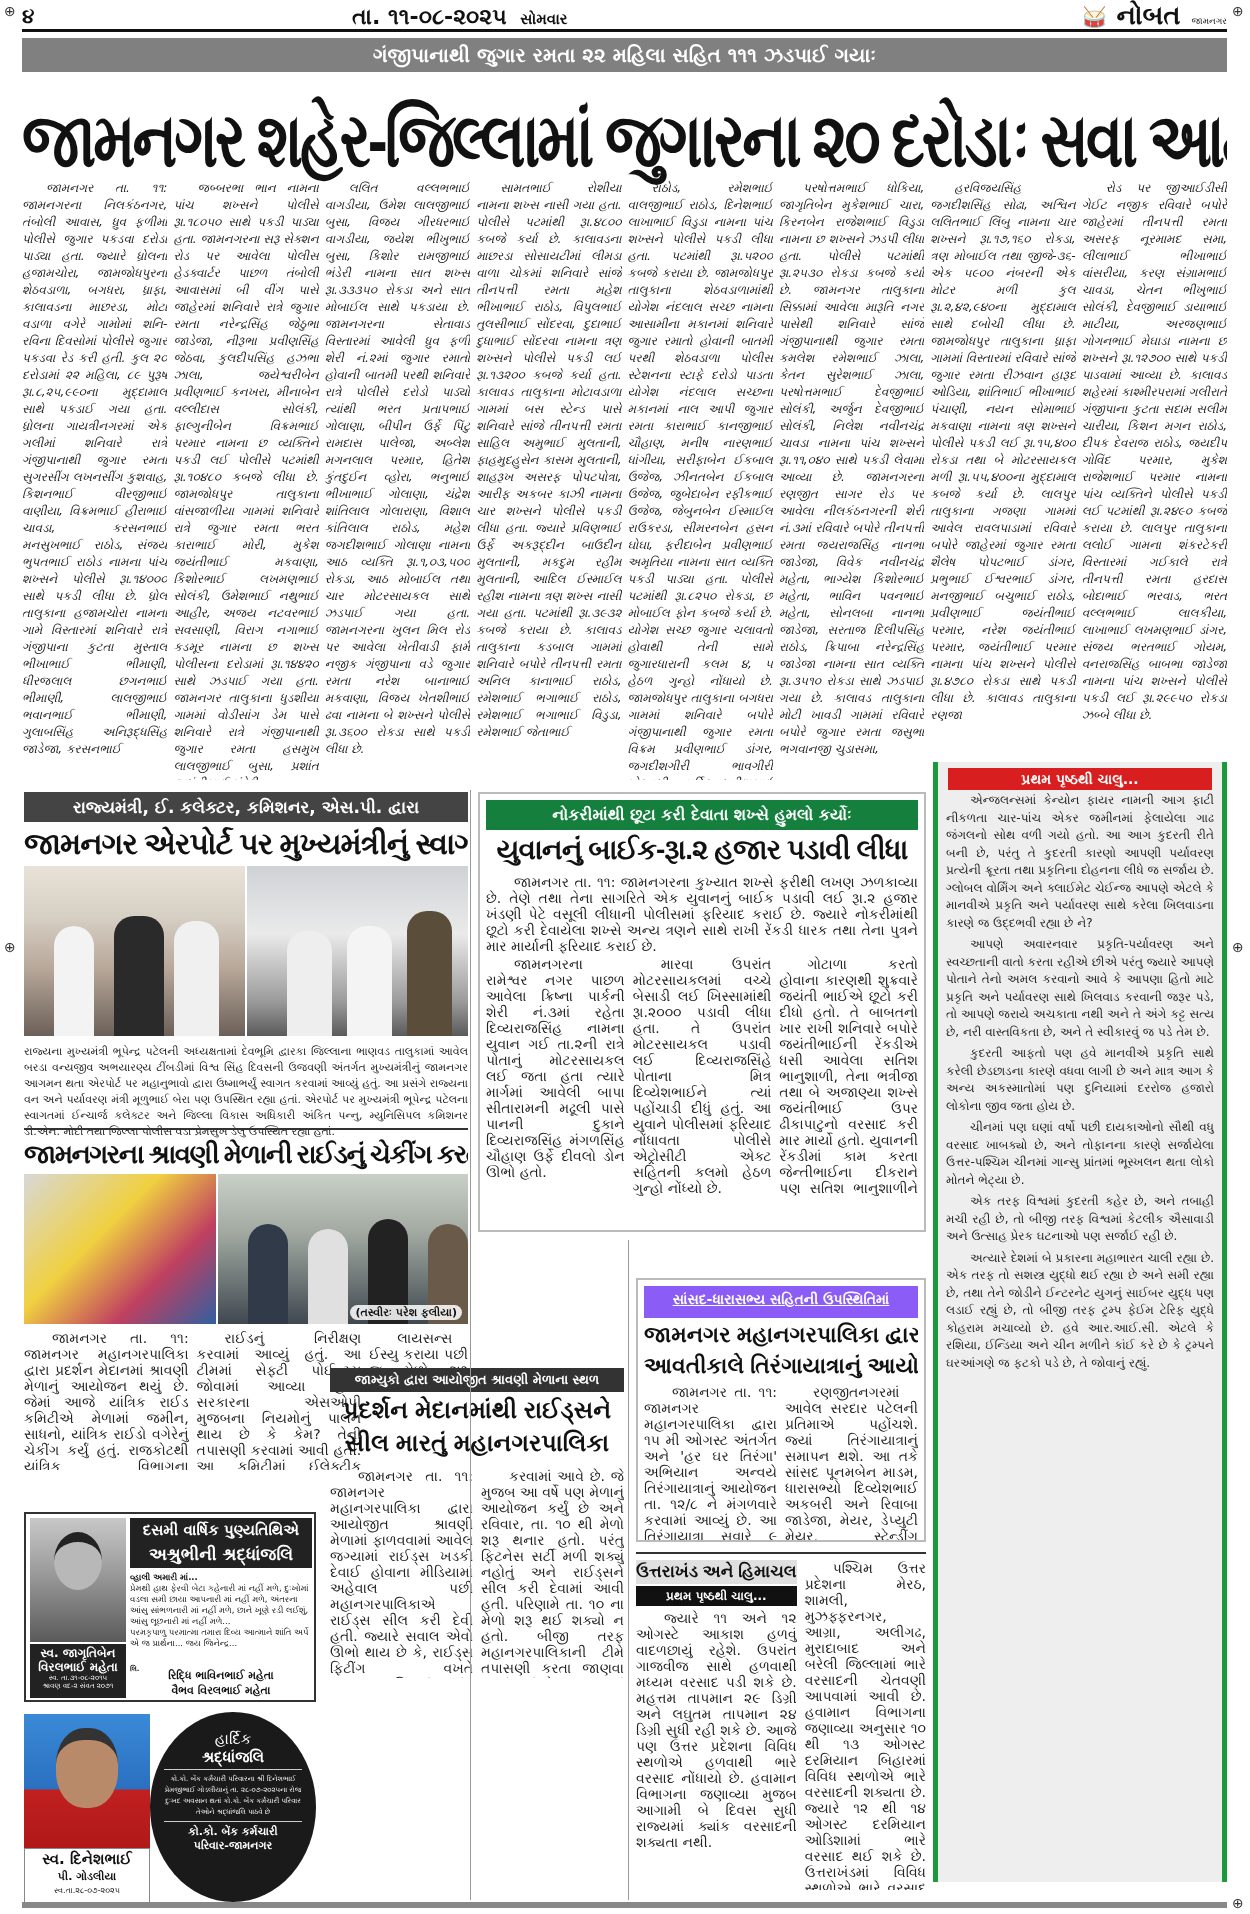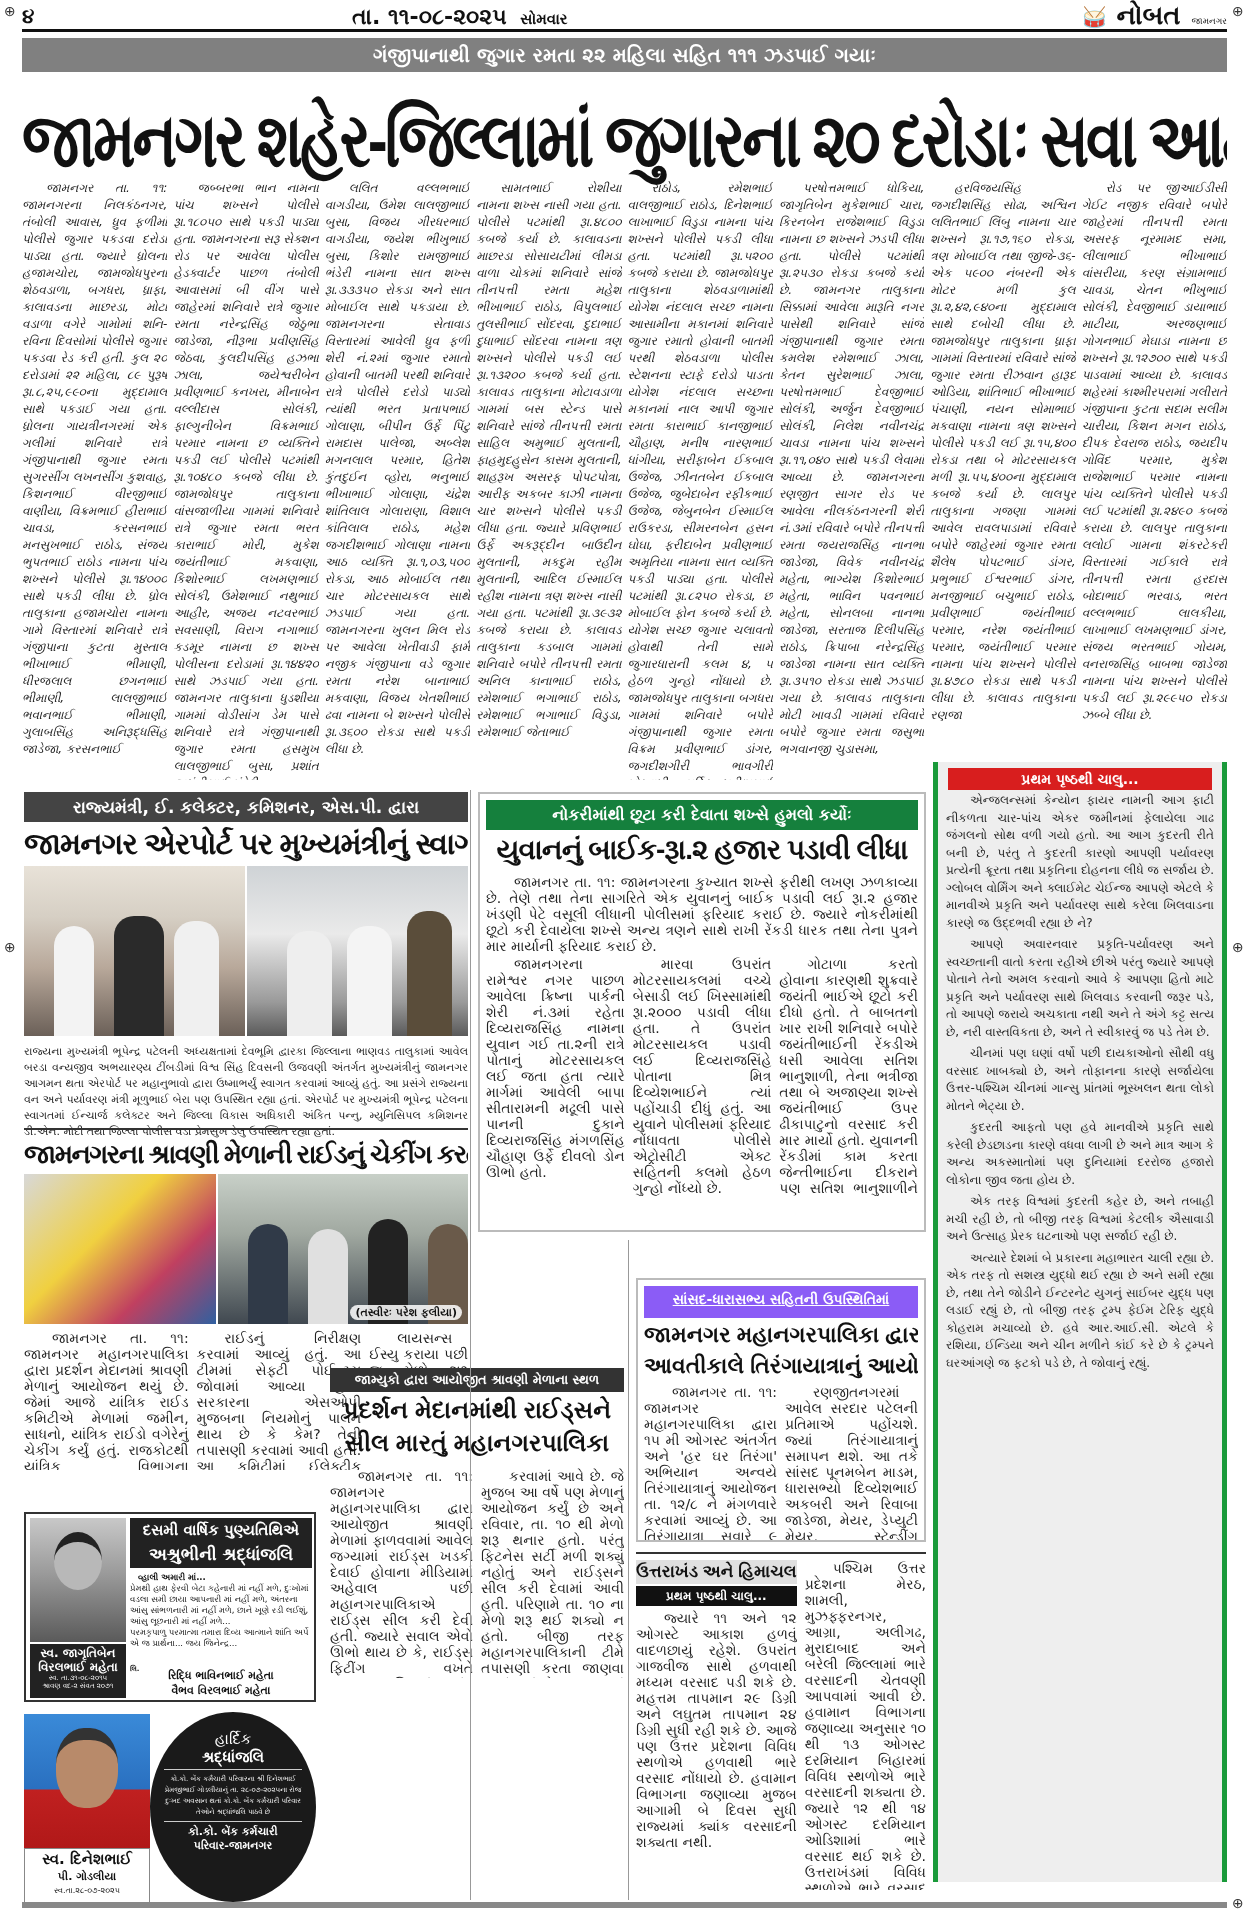--- a/index.html
+++ b/index.html
@@ -190,43 +190,43 @@
         <p>પશ્ચિમ ઉત્તર પ્રદેશના મેરઠ, શામલી, મુઝફ્ફરનગર, આગ્રા, અલીગઢ, મુરાદાબાદ અને બરેલી જિલ્લામાં ભારે વરસાદની ચેતવણી આપવામાં આવી છે. હવામાન વિભાગના જણાવ્યા અનુસાર ૧૦ થી ૧૩ ઓગસ્ટ દરમિયાન બિહારમાં વિવિધ સ્થળોએ ભારે વરસાદની શક્યતા છે. જ્યારે ૧૨ થી ૧૪ ઓગસ્ટ દરમિયાન ઓડિશામાં ભારે વરસાદ થઈ શકે છે. ઉત્તરાખંડમાં વિવિધ સ્થળોએ ભારે વરસાદ થઈ શકે છે.</p>
       </div>
   </div>
 </div>
 
 <div class="green-box">
   <div class="red-bar">પ્રથમ પૃષ્ઠથી ચાલુ...</div>
   <div class="gtext" style="height:1080px;overflow:hidden;">
     <p>એન્જલન્સમાં કેન્યોન ફાયર નામની આગ ફાટી નીકળતા ચાર-પાંચ એકર જમીનમાં ફેલાયેલા ગાઢ જંગલનો સોથ વળી ગયો હતો. આ આગ કુદરતી રીતે બની છે, પરંતુ તે કુદરતી કારણો આપણી પર્યાવરણ પ્રત્યેની ક્રૂરતા તથા પ્રકૃતિના દોહનના લીધે જ સર્જાય છે. ગ્લોબલ વોર્મિંગ અને ક્લાઈમેટ ચેઈન્જ આપણે એટલે કે માનવીએ પ્રકૃતિ અને પર્યાવરણ સાથે કરેલા ખિલવાડના કારણે જ ઉદ્દભવી રહ્યા છે ને?</p>
     <p>આપણે અવારનવાર પ્રકૃતિ-પર્યાવરણ અને સ્વચ્છતાની વાતો કરતા રહીએ છીએ પરંતુ જ્યારે આપણે પોતાને તેનો અમલ કરવાનો આવે કે આપણા હિતો માટે પ્રકૃતિ અને પર્યાવરણ સાથે ખિલવાડ કરવાની જરૂર પડે, તો આપણે જરાયે અચકાતા નથી અને તે અંગે કટ્ટ સત્ય છે, નરી વાસ્તવિકતા છે, અને તે સ્વીકારવું જ પડે તેમ છે.</p>
+    <p>કુદરતી આફતો પણ હવે માનવીએ પ્રકૃતિ સાથે કરેલી છેડછાડના કારણે વધવા લાગી છે અને માત્ર આગ કે અન્ય અકસ્માતોમાં પણ દુનિયામાં દરરોજ હજારો લોકોના જીવ જતા હોય છે.</p>
     <p>ચીનમાં પણ ઘણાં વર્ષો પછી દાયકાઓનો સૌથી વધુ વરસાદ ખાબક્યો છે, અને તોફાનના કારણે સર્જાયેલા ઉત્તર-પશ્ચિમ ચીનમાં ગાન્સુ પ્રાંતમાં ભૂસ્ખલન થતા લોકો મોતને ભેટ્યા છે.</p>
-    <p>કુદરતી આફતો પણ હવે માનવીએ પ્રકૃતિ સાથે કરેલી છેડછાડના કારણે વધવા લાગી છે અને માત્ર આગ કે અન્ય અકસ્માતોમાં પણ દુનિયામાં દરરોજ હજારો લોકોના જીવ જતા હોય છે.</p>
     <p>એક તરફ વિશ્વમાં કુદરતી કહેર છે, અને તબાહી મચી રહી છે, તો બીજી તરફ વિશ્વમાં કેટલીક ઐસાવાડી અને ઉત્સાહ પ્રેરક ઘટનાઓ પણ સર્જાઈ રહી છે.</p>
     <p>અત્યારે દેશમાં બે પ્રકારના મહાભારત ચાલી રહ્યા છે. એક તરફ તો સશસ્ત્ર યુદ્ધો થઈ રહ્યા છે અને સમી રહ્યા છે, તથા તેને જોડીને ઈન્ટરનેટ યુગનું સાઈબર યુદ્ધ પણ લડાઈ રહ્યું છે, તો બીજી તરફ ટ્રમ્પ ફેઈમ ટેરિફ યુદ્ધે કોહરામ મચાવ્યો છે. હવે આર.આઈ.સી. એટલે કે રશિયા, ઈન્ડિયા અને ચીન મળીને કાંઈ કરે છે કે ટ્રમ્પને ઘરઆંગણે જ ફટકો પડે છે, તે જોવાનું રહ્યું.</p>
   </div>
 </div>
 
 <div class="ad1">
   <div style="position:absolute;left:4px;top:4px;width:96px;height:124px;background:linear-gradient(180deg,#c8c8c8 0%,#9a9a9a 45%,#5a5a5a 100%);">
     <div style="position:absolute;left:24px;top:14px;width:48px;height:58px;background:#b8b8b8;border-radius:50%;border-top:10px solid #222;"></div>
   </div>
   <div style="position:absolute;left:4px;top:130px;width:96px;height:54px;background:#222;color:#fff;text-align:center;padding-top:2px;">
     <div style="font-size:12px;font-weight:bold;">સ્વ. જાગૃતિબેન</div>
     <div style="font-size:12px;font-weight:bold;">વિરલભાઈ મહેતા</div>
     <div style="font-size:7px;">સ્વ. તા.૩૧-૦૮-૨૦૧૫</div>
     <div style="font-size:7px;">શ્રાવણ વદ-૨ સંવત ૨૦૭૧</div>
   </div>
   <div style="position:absolute;left:104px;top:4px;width:182px;height:50px;background:#222;color:#fff;text-align:center;">
     <div style="font-size:15px;font-weight:bold;line-height:24px;">દસમી વાર્ષિક પુણ્યતિથિએ</div>
     <div style="font-size:17px;font-weight:bold;line-height:24px;">અશ્રુભીની શ્રદ્ધાંજલિ</div>
   </div>
   <div style="position:absolute;left:104px;top:58px;width:182px;font-size:8.5px;line-height:11px;">
-    <div style="font-weight:bold;margin-left:8px;">વ્હાલી અમારી માં...</div>
+    <div style="font-weight:bold;">વ્હાલી અમારી માં...</div>
     <div>પ્રેમથી હાથ ફેરવી બેટા કહેનારી માં નહીં મળે, દુઃખોમાં વડલા સમી છાયા આપનારી માં નહીં મળે, અંતરના આંસુ સાંભળનારી માં નહીં મળે, છાને ખૂણે રડી લઈશું, આંસુ લૂછનારી માં નહીં મળે...</div>
     <div>પરમકૃપાળુ પરમાત્મા તમારા દિવ્ય આત્માને શાંતિ અર્પે એ જ પ્રાર્થના... જય જિનેન્દ્ર...</div>
   </div>
   <div style="position:absolute;left:104px;top:154px;width:182px;text-align:center;font-weight:bold;font-size:11px;line-height:15px;">
     <span style="position:absolute;left:0;top:-6px;font-size:7px;">લિ.</span>
     <div>રિદ્ધિ ભાવિનભાઈ મહેતા</div>
     <div>વૈભવ વિરલભાઈ મહેતા</div>
   </div>
 </div>
 

